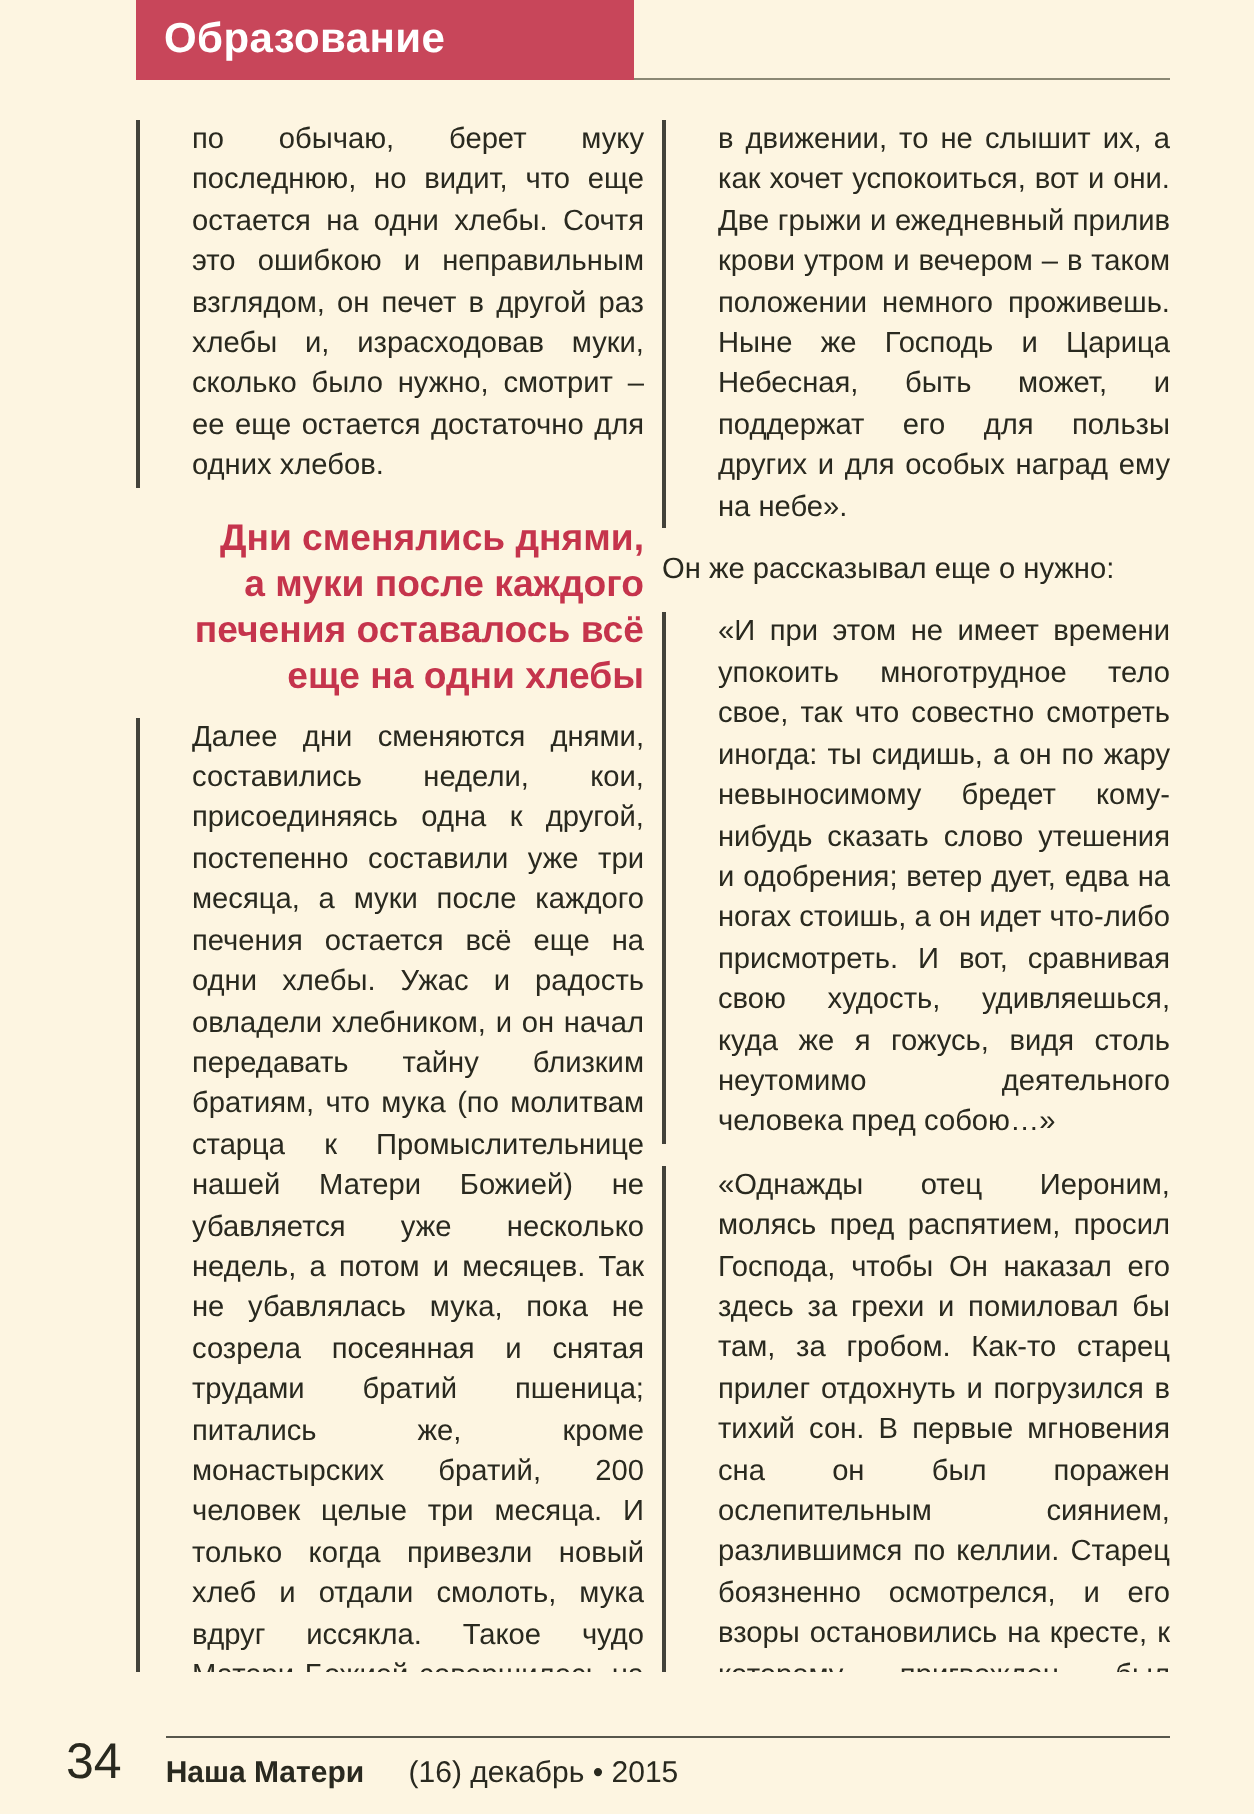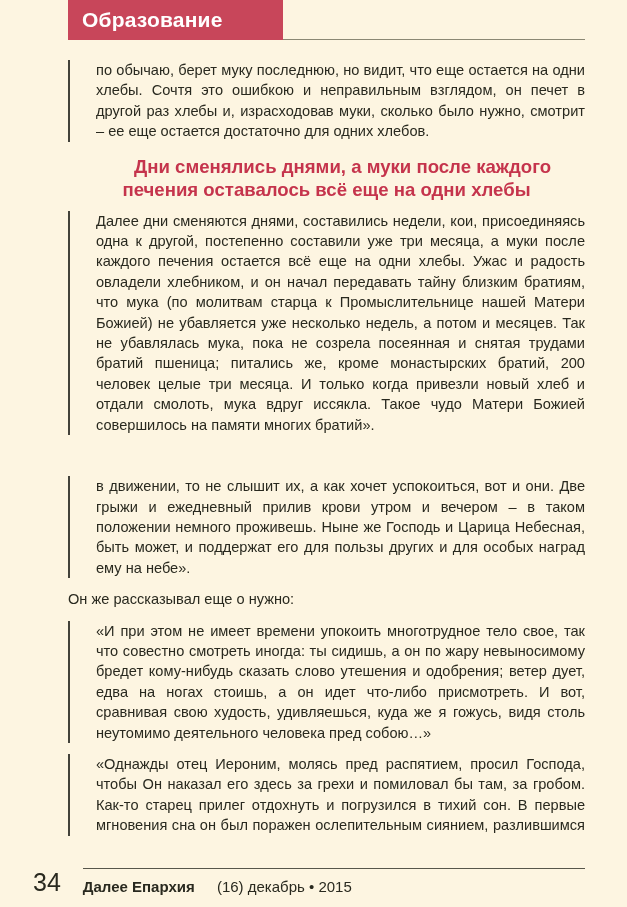--- a/index.html
+++ b/index.html
@@ -18,43 +18,42 @@
     color:var(--text);
     position:relative;
     overflow:hidden;
   }
   .header-row{
     display:flex;
     align-items:flex-end;
     padding:0 42px 0 68px;
   }
   .banner{
-    width:215px;
+    width:249px;
     height:40px;
     background:var(--banner);
     color:#ffffff;
     font-size:21px;
     font-weight:bold;
     line-height:40px;
     padding-left:14px;
     letter-spacing:.2px;
     flex:0 0 auto;
   }
   .header-rule{
     flex:1;
     height:1px;
     background:var(--rule);
   }
   .columns{
     display:flex;
-    gap:30px;
+    gap:9px;
     padding:20px 42px 0 68px;
     height:796px;
     overflow:hidden;
-    flex-direction:column;
   }
   .col{
     flex:1;
     min-width:0;
   }
   .col p, .col h2{
     font-size:14.6px;
     line-height:20.4px;
     text-align:justify;
     margin:0 0 11px 0;
@@ -62,30 +61,30 @@
   .col p.quote{
     border-left:2px solid var(--quote_bar);
     padding-left:26px;
   }
   .col h2.heading{
     color:var(--heading);
     font-weight:bold;
     font-size:18.6px;
     line-height:23px;
     text-indent:32px;
-    text-align:center;
+    text-align:right;
     margin:13px 0 10px 0;
   }
   footer{
     position:absolute;
     left:33px;
     right:42px;
     bottom:12px;
     display:flex;
-    align-items:center;
+    align-items:flex-start;
     gap:22px;
   }
   .pagenum{
     font-size:25px;
     line-height:25px;
     margin-top:1px;
     color:var(--text);
   }
   .footer-right{flex:1;}
   .footer-rule{
@@ -122,17 +121,17 @@
       <p class="quote">«И при этом не имеет времени упокоить многотрудное тело свое, так что совестно смотреть иногда: ты сидишь, а он по жару невыносимому бредет кому-нибудь сказать слово утешения и одобрения; ветер дует, едва на ногах стоишь, а он идет что-либо присмотреть. И вот, сравнивая свою худость, удивляешься, куда же я гожусь, видя столь неутомимо деятельного человека пред собою…»</p>
       <p class="quote">«Однажды отец Иероним, молясь пред распятием, просил Господа, чтобы Он наказал его здесь за грехи и помиловал бы там, за гробом. Как-то старец прилег отдохнуть и погрузился в тихий сон. В первые мгновения сна он был поражен ослепительным сиянием, разлившимся по келлии. Старец боязненно осмотрелся, и его взоры остановились на кресте, к которому пригвожден был Божественный Страдалец, Господь наш Иисус Христос: терновый венец лежал на израненной главе Его, из рук, из ног и из ребра Его кровь струилась потоком. Старец пал пред Господом на колена и залился слезами: “Господи! Ты знаешь, как я огорчил Тебя, Ты видишь, как много у меня грехов! Покарай меня за них в настоящей жизни, как Тебе угодно, и помилуй меня по смерти. Более ничего я не хочу, более ничего я не прошу от Тебя”. “Хорошо, – отвечал Господь, – будет по твоему желанию”. Видение кончилось. Старец, сильно</p>
     </section>
 </div>
 
 <footer>
   <span class="pagenum">34</span>
   <div class="footer-right">
     <div class="footer-rule"></div>
     <div class="footer-text">
-      <span class="journal">Далее Епархия</span>
+      <span class="journal">Наша Матери</span>
       <span class="issue">(16) декабрь • 2015</span>
     </div>
   </div>
 </footer>
 
 </body></html>

